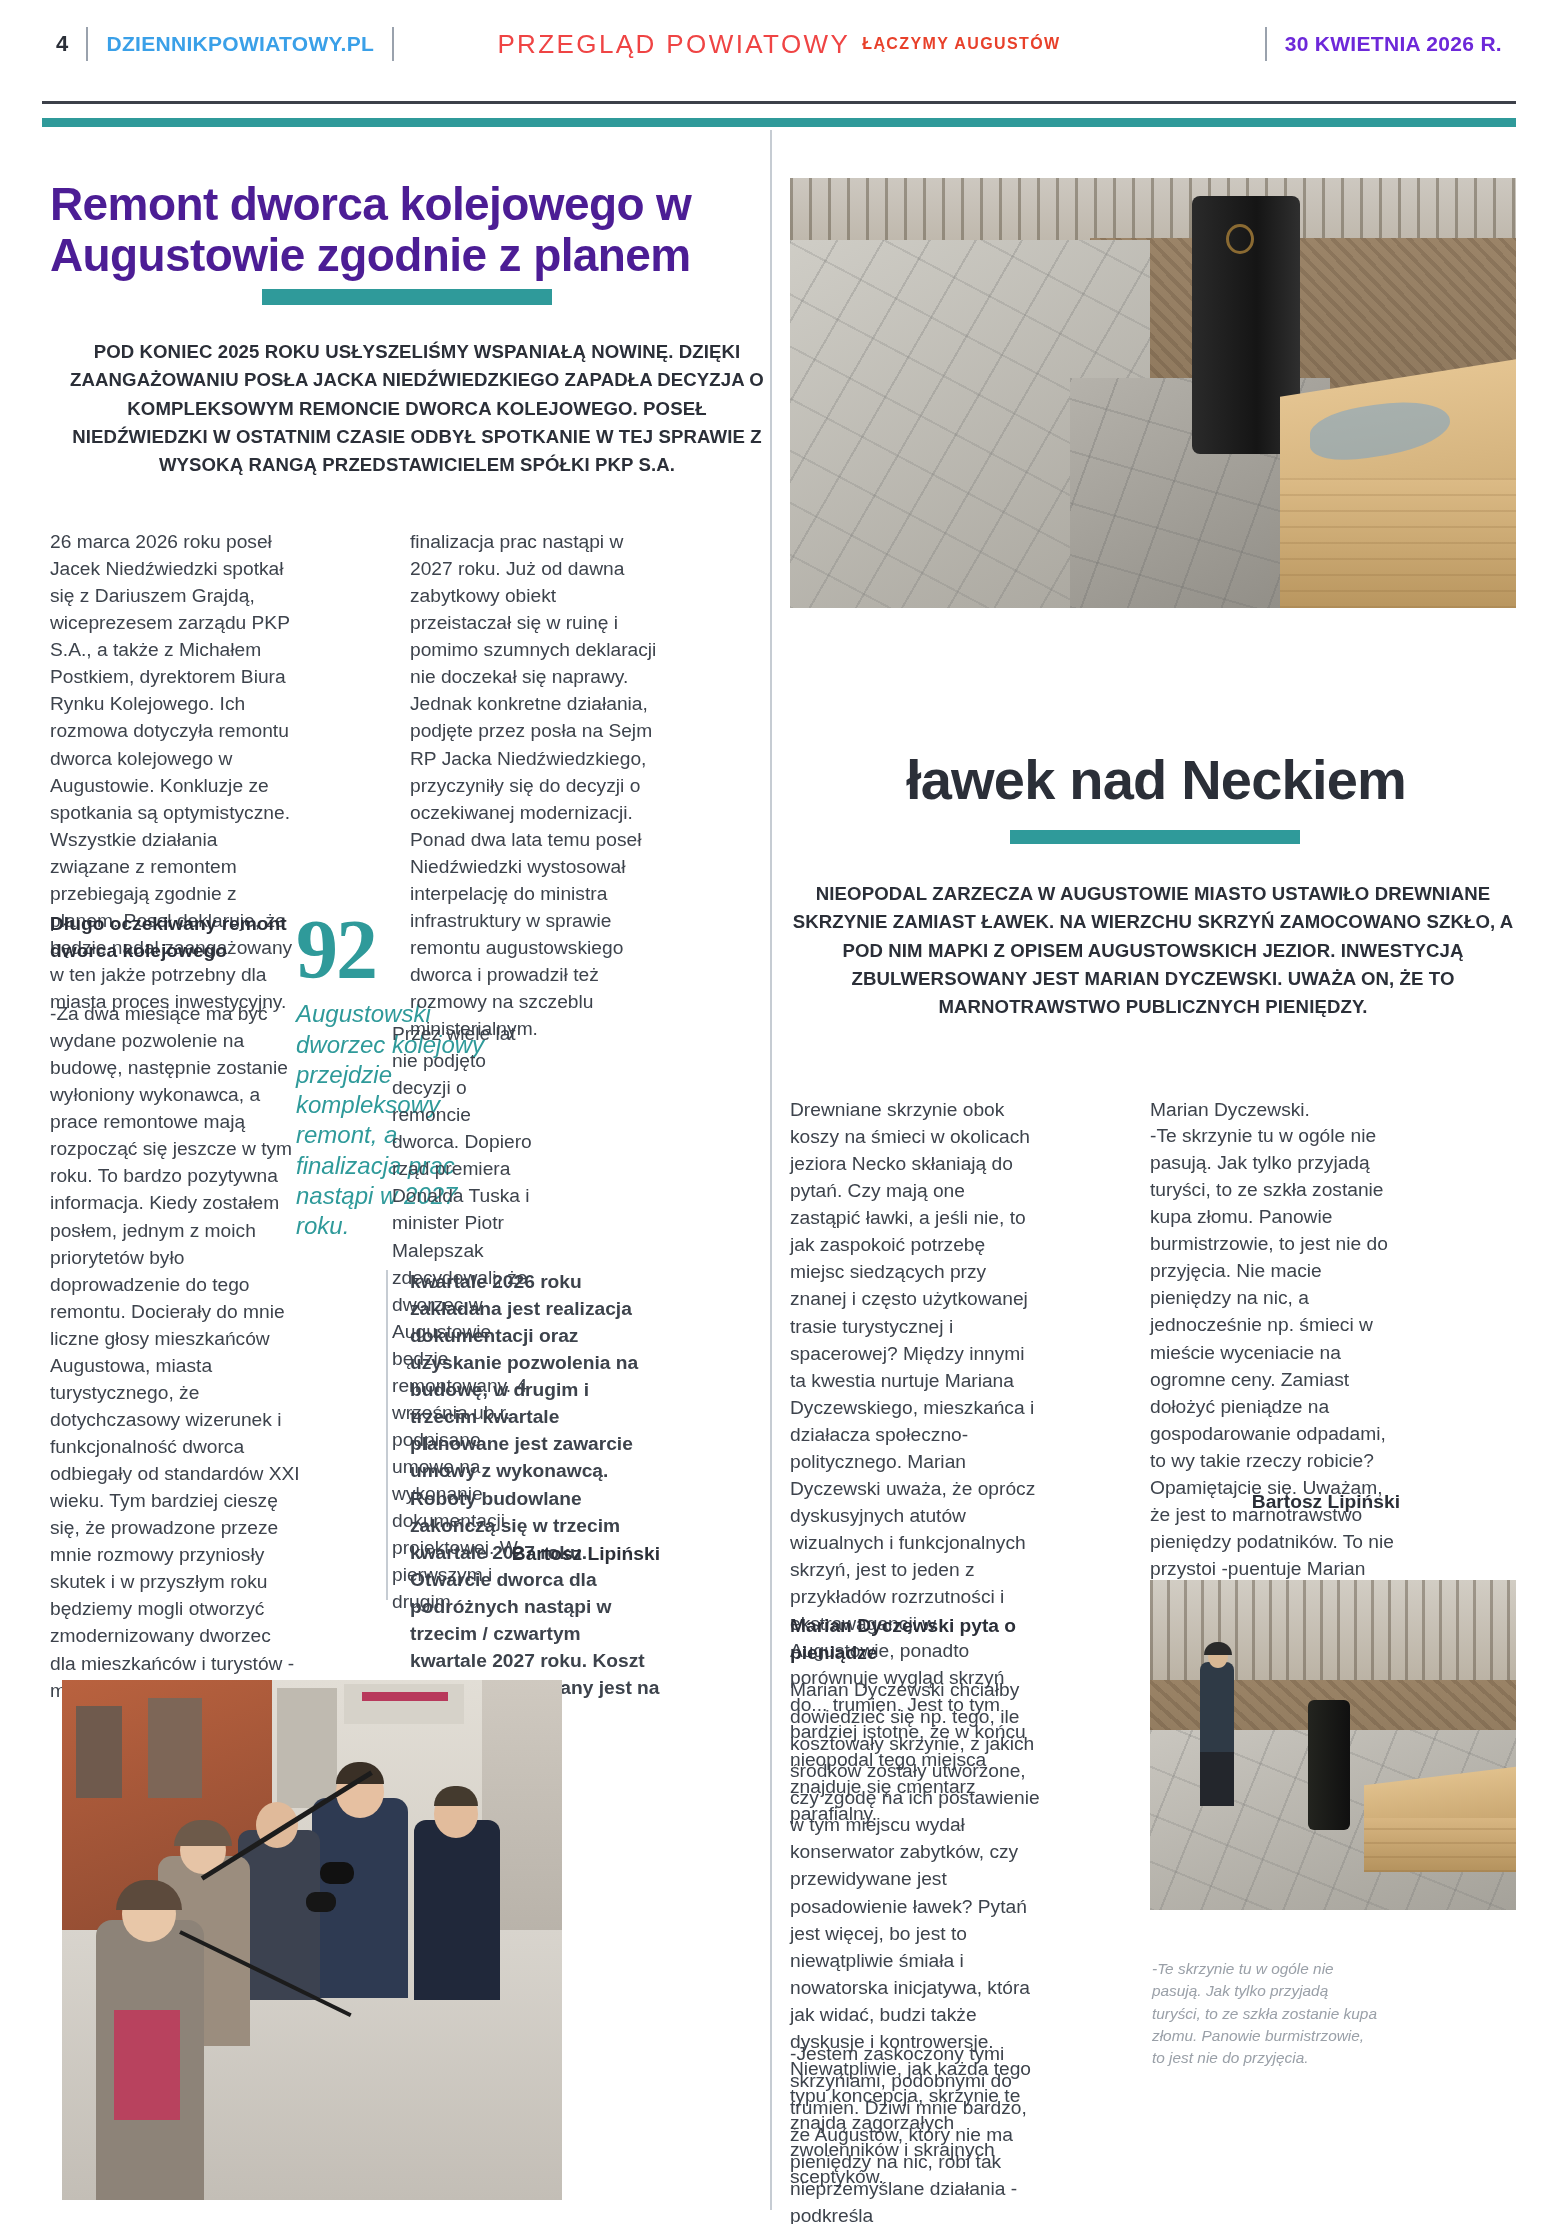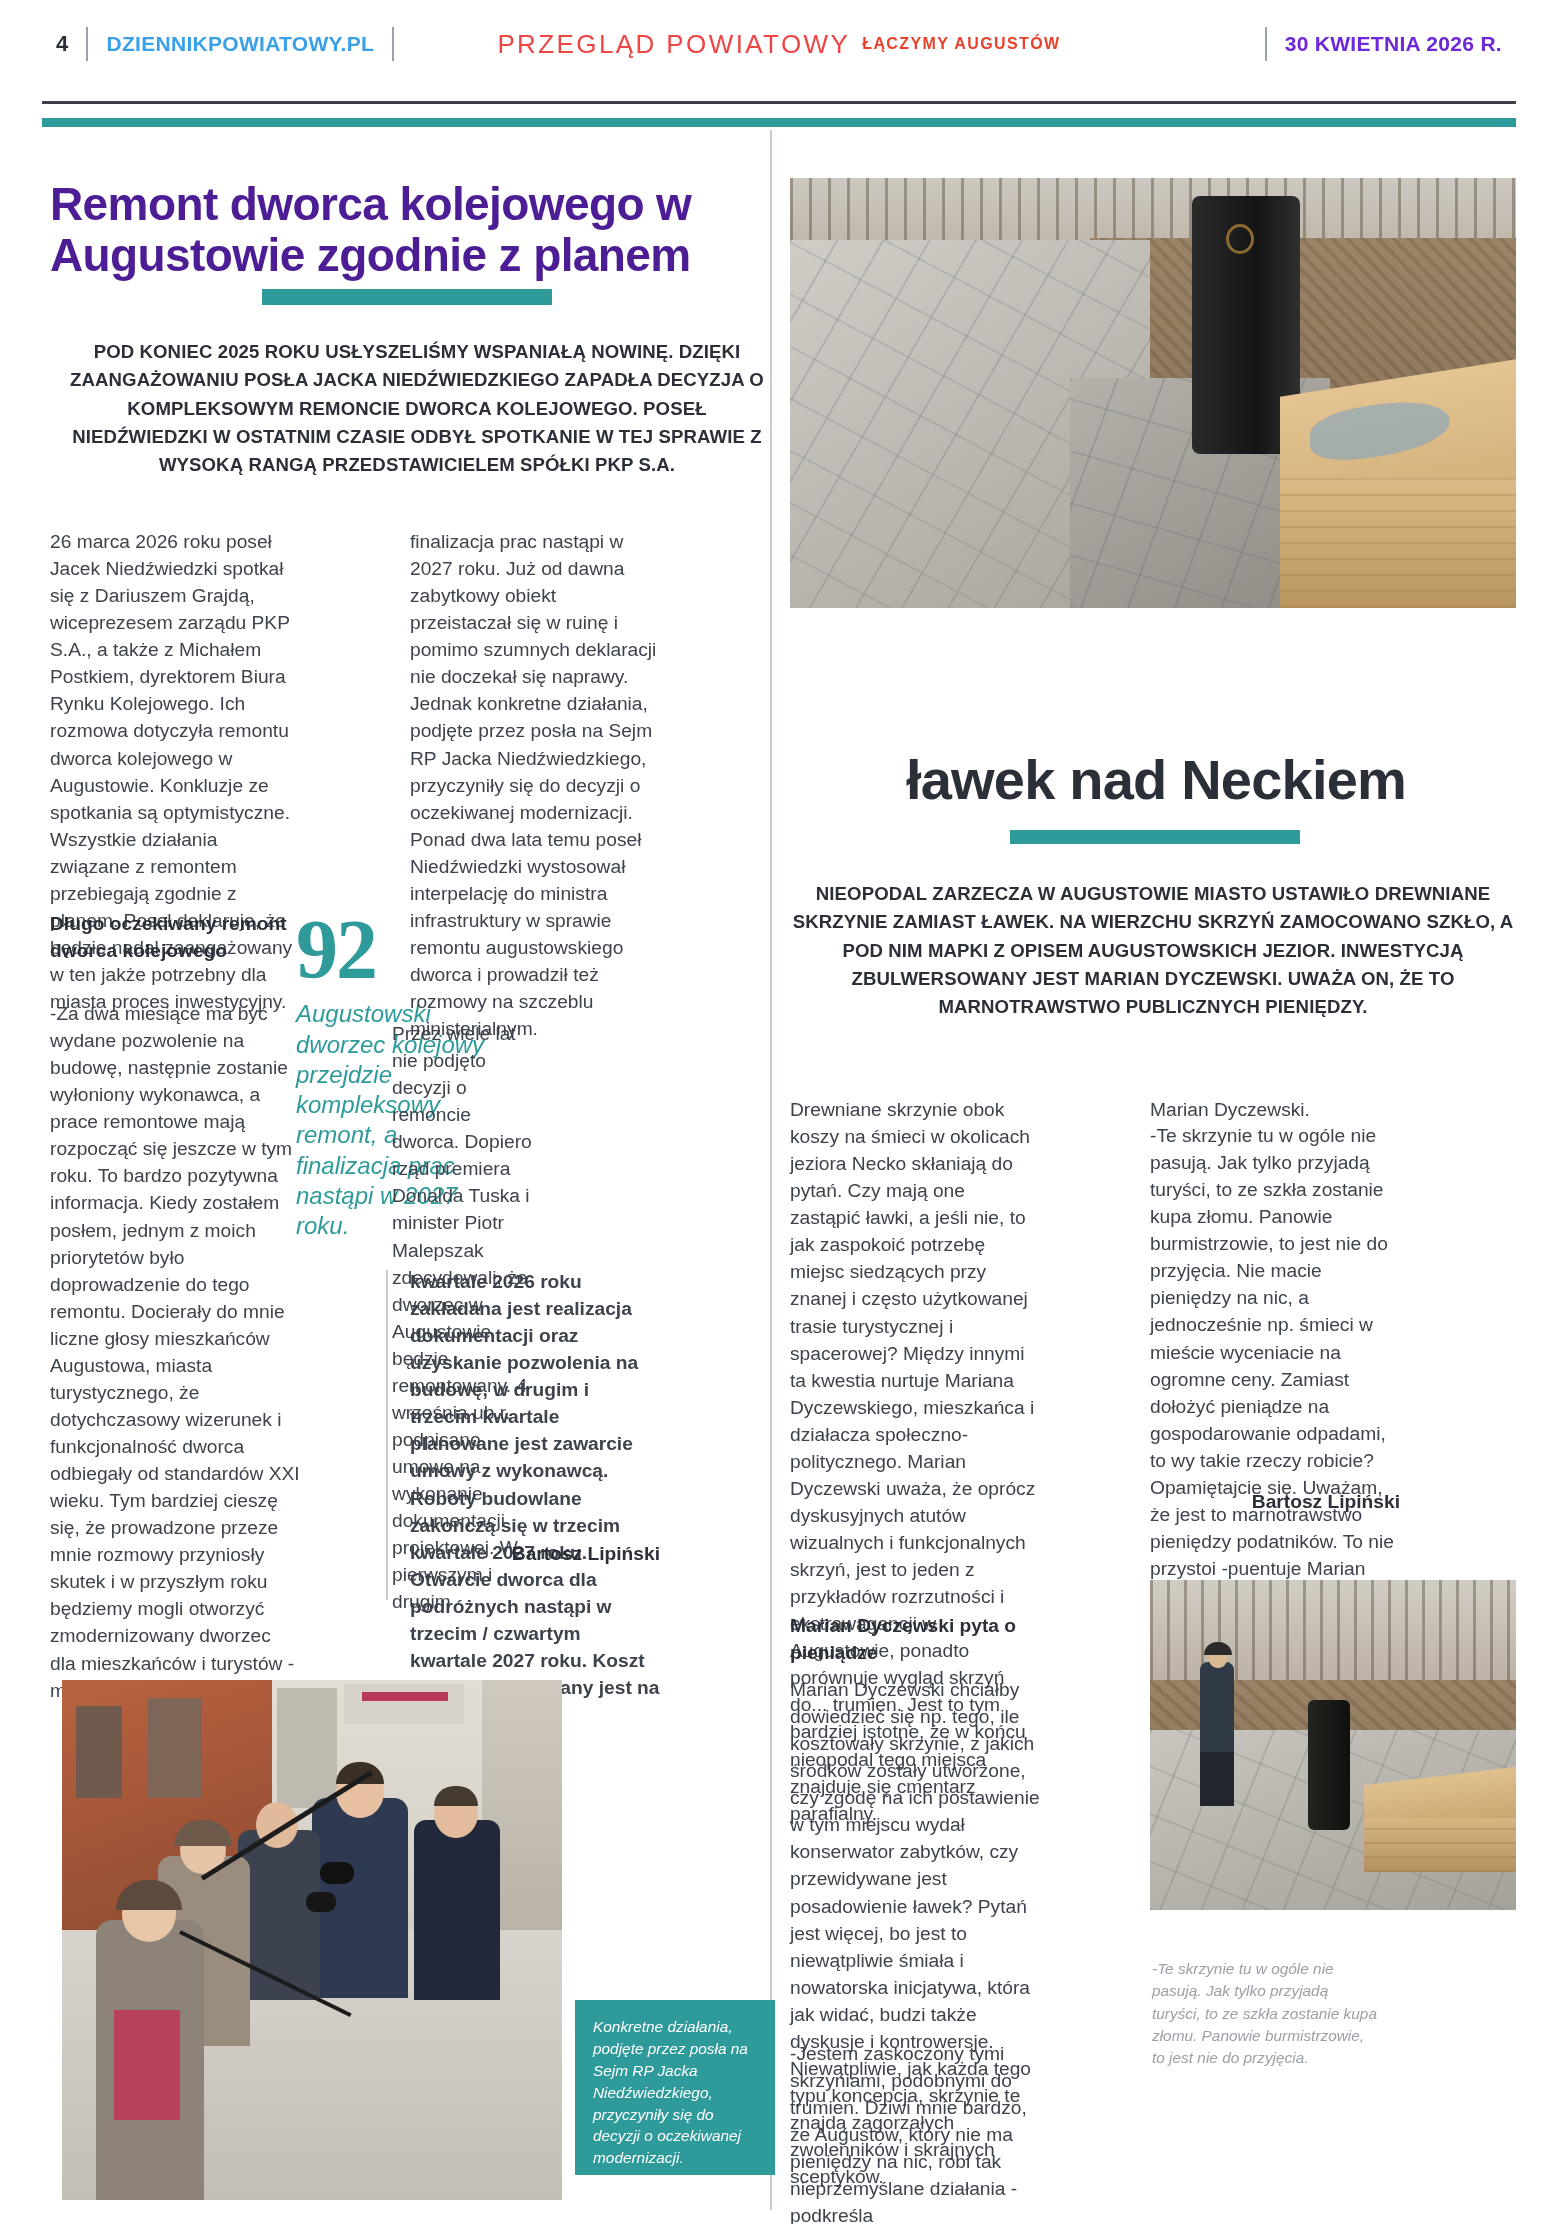--- a/index.html
+++ b/index.html
@@ -214,21 +214,20 @@
     <div class="pv" style="left:60px;top:206px;width:54px;height:56px;background:#e8c7a8;border-radius:50%;"></div>
     <div class="pv" style="left:54px;top:200px;width:66px;height:30px;background:#5c4a3c;border-radius:34px 34px 0 0;"></div>
     <div class="pv" style="left:52px;top:330px;width:66px;height:110px;background:#b8425e;"></div>
 
     <div class="pv" style="left:140px;top:196px;width:200px;height:5px;background:#1c1c1c;transform:rotate(-32deg);transform-origin:left center;"></div>
     <div class="pv" style="left:258px;top:182px;width:34px;height:22px;background:#111;border-radius:10px;"></div>
     <div class="pv" style="left:118px;top:250px;width:190px;height:4px;background:#1c1c1c;transform:rotate(26deg);transform-origin:left center;"></div>
     <div class="pv" style="left:244px;top:212px;width:30px;height:20px;background:#161616;border-radius:9px;"></div>
   </div>
 
-  <div class="cap-teal">Konkretne działania, podjęte przez posła na Sejm RP Jacka Niedźwiedzkiego, przyczyniły się do decyzji o oczekiwanej modernizacji.</div>
 
   <div class="a2-photo">
     <div class="pv" style="left:0;top:0;width:726px;height:92px;background:linear-gradient(#cdc8c0,#b9b1a4);"></div>
     <div class="pv" style="left:0;top:0;width:726px;height:92px;background:repeating-linear-gradient(90deg,rgba(90,80,62,.45) 0 3px,transparent 3px 19px);"></div>
     <div class="pv" style="left:300px;top:60px;width:426px;height:370px;background:linear-gradient(#9b8468,#7f6a50);"></div>
     <div class="pv" style="left:300px;top:60px;width:426px;height:370px;background:repeating-linear-gradient(46deg,rgba(60,42,26,.16) 0 4px,transparent 4px 11px);"></div>
     <div class="pv" style="left:0;top:62px;width:360px;height:368px;background:linear-gradient(150deg,#cfcdc6,#a9a69e);"></div>
     <div class="pv" style="left:0;top:62px;width:360px;height:368px;background:repeating-linear-gradient(120deg,rgba(120,120,118,.28) 0 2px,transparent 2px 40px),repeating-linear-gradient(28deg,rgba(120,120,118,.22) 0 2px,transparent 2px 46px);"></div>
     <div class="pv" style="left:280px;top:200px;width:260px;height:230px;background:linear-gradient(150deg,#b5b2ab,#8f8c85);"></div>
     <div class="pv" style="left:280px;top:200px;width:260px;height:230px;background:repeating-linear-gradient(110deg,rgba(110,110,108,.3) 0 2px,transparent 2px 44px),repeating-linear-gradient(16deg,rgba(110,110,108,.24) 0 2px,transparent 2px 50px);"></div>

